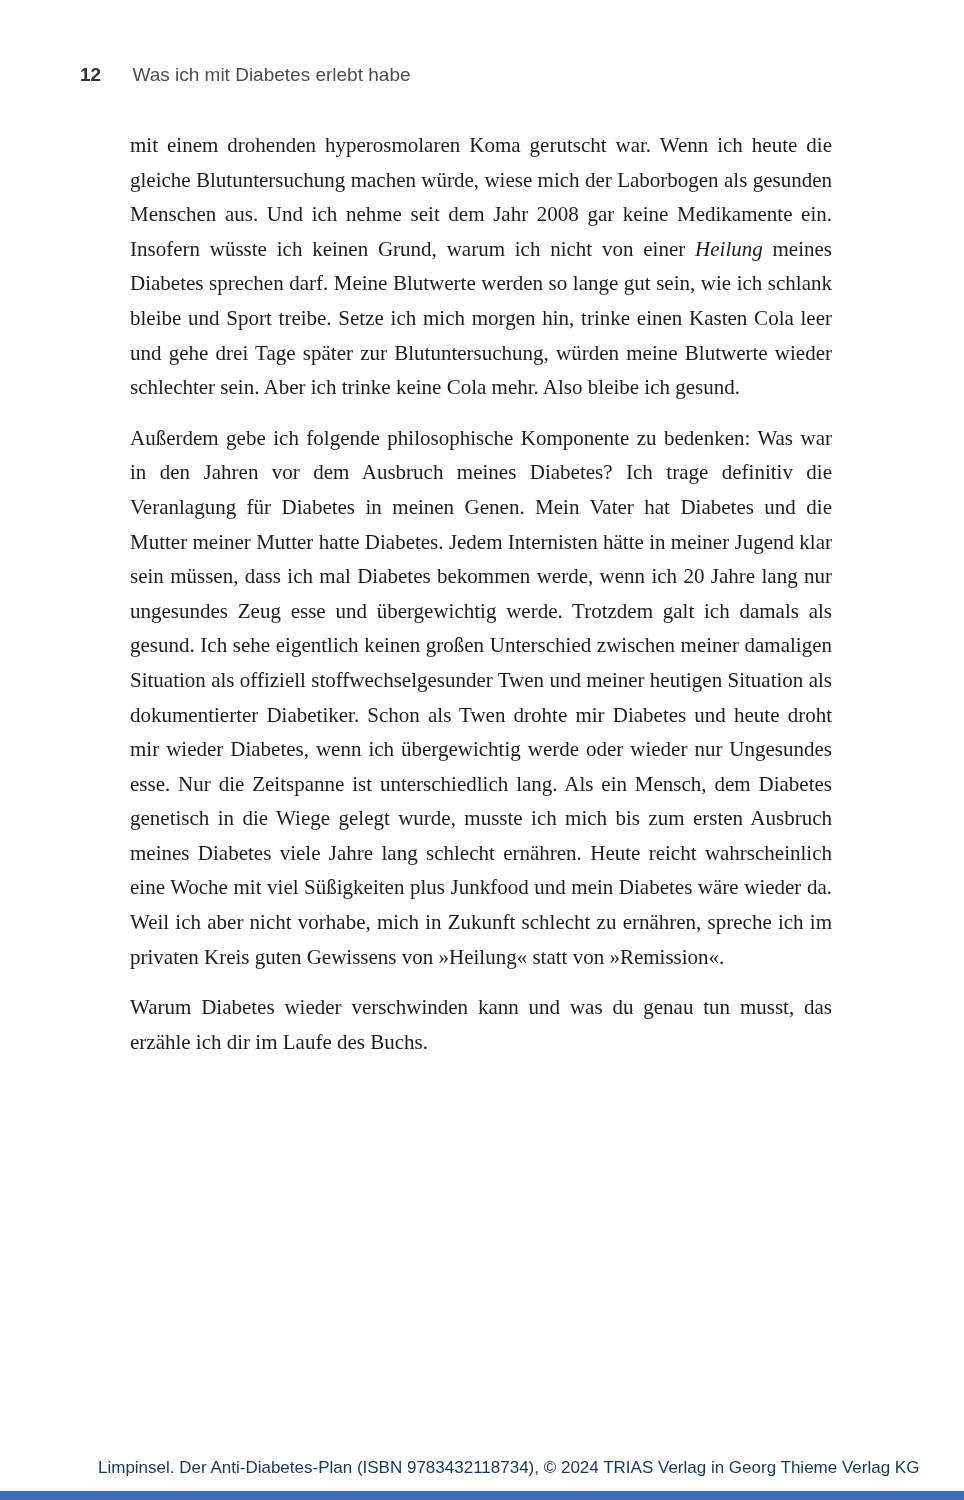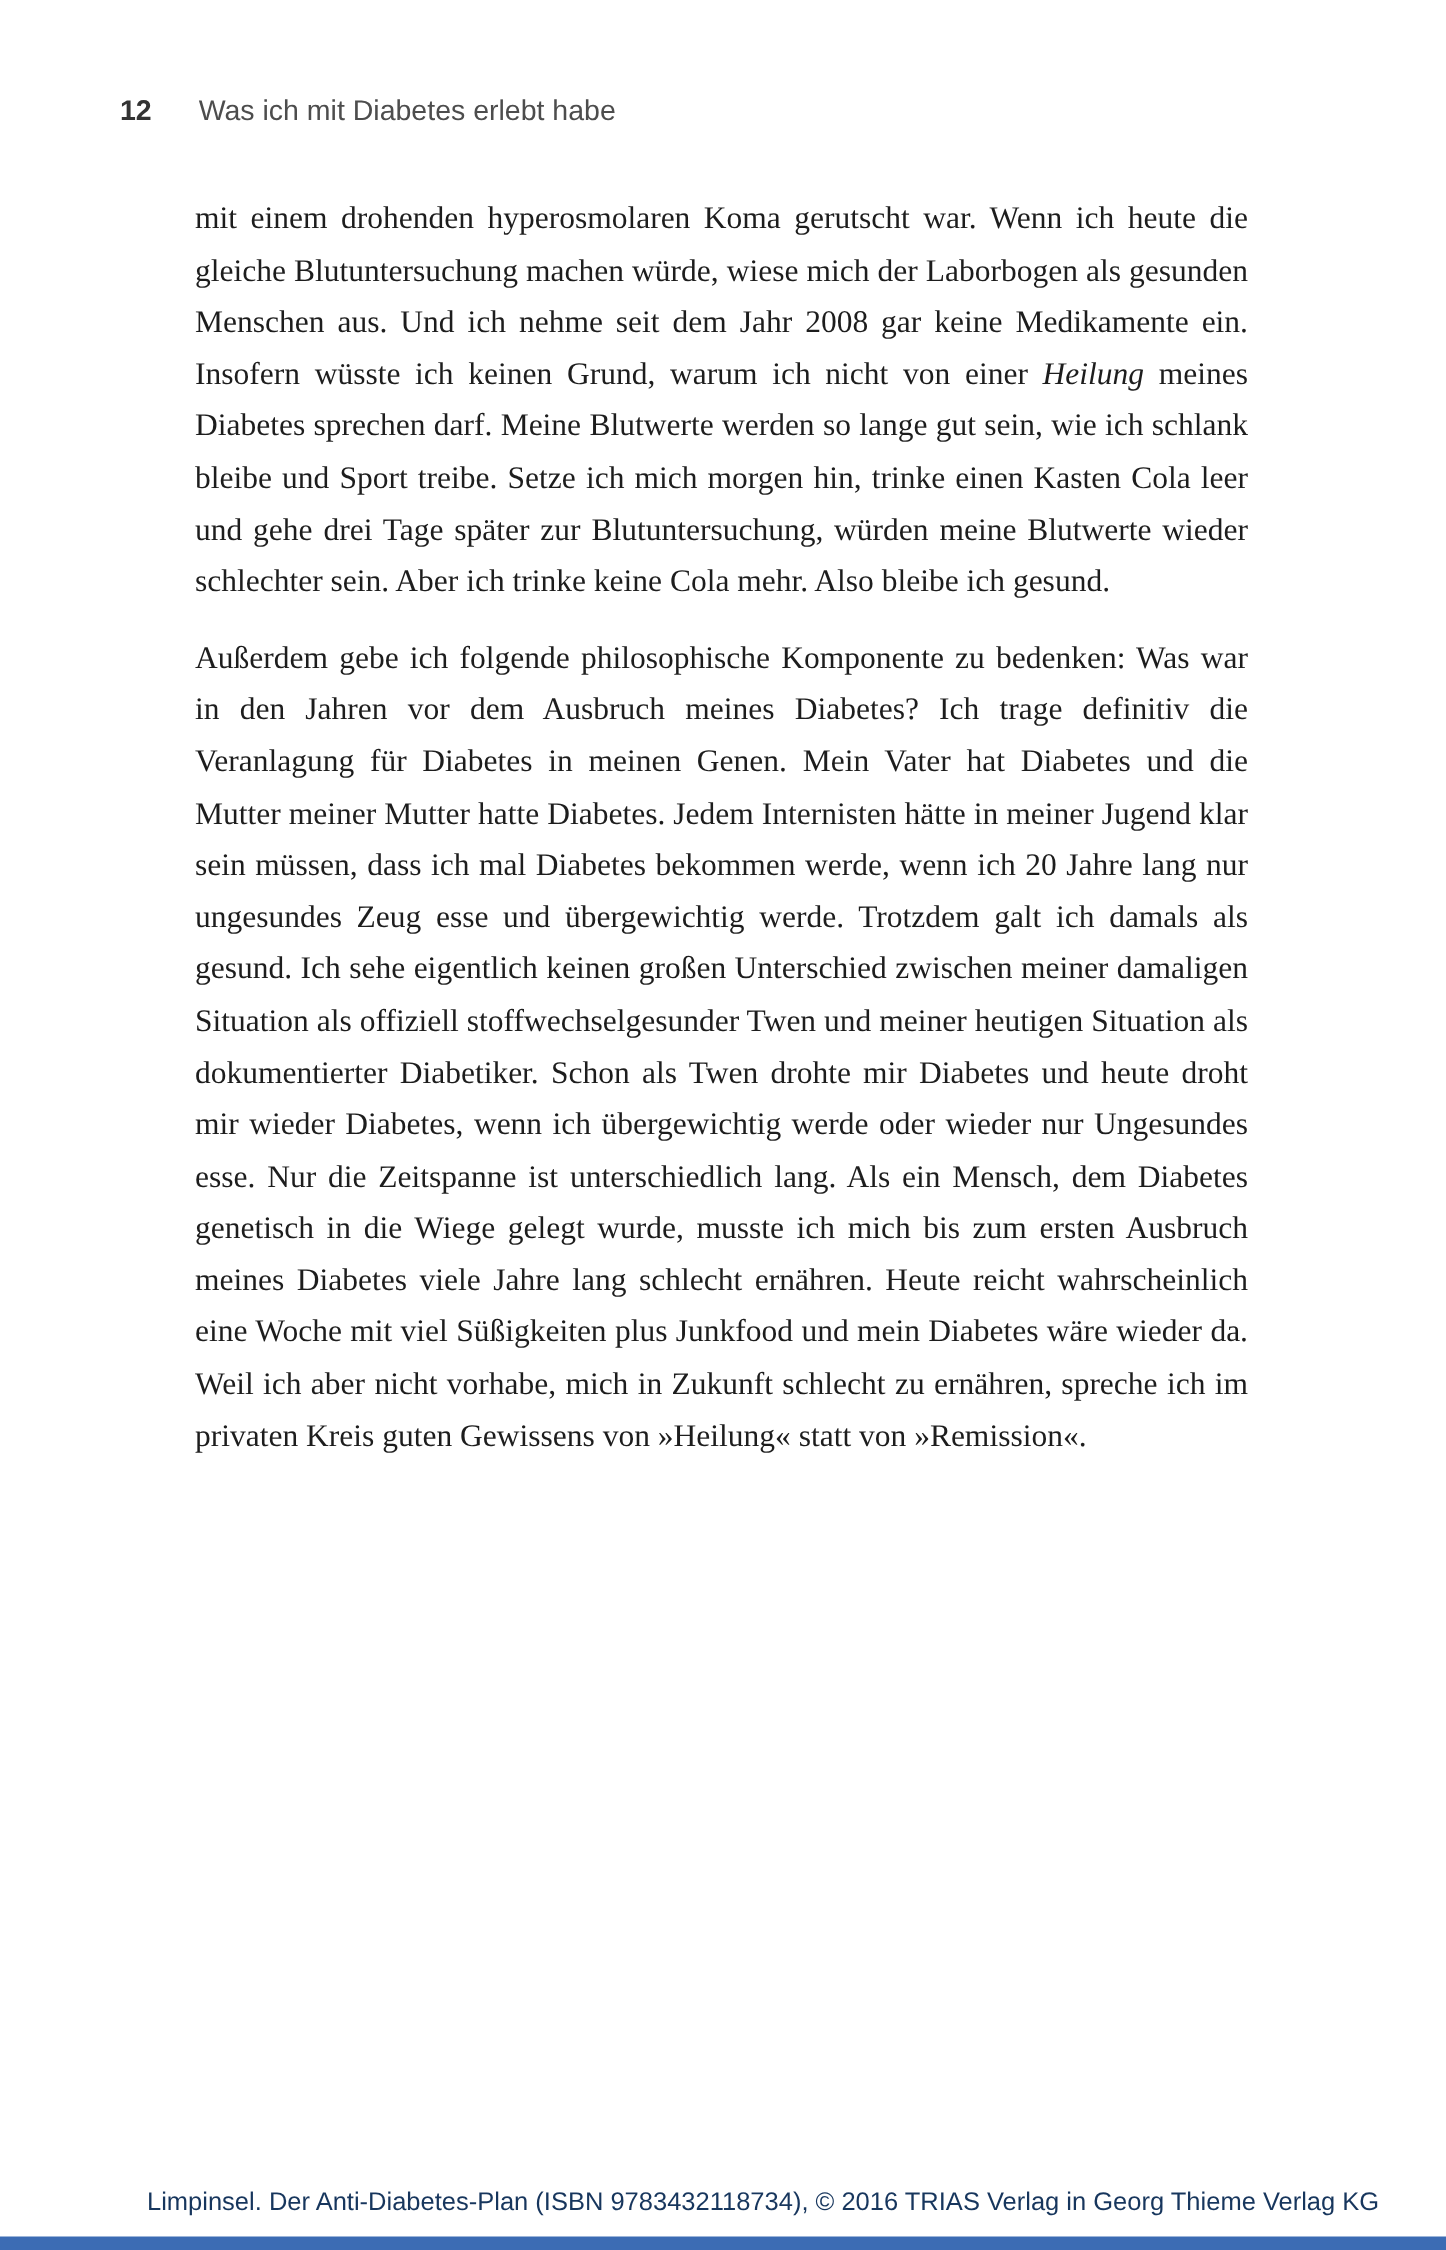--- a/index.html
+++ b/index.html
@@ -74,21 +74,22 @@
   <header class="running-header">
     <span class="page-num">12</span>
     <span class="running-title">Was ich mit Diabetes erlebt habe</span>
   </header>
 
   <main class="body-text">
     <p>
       <span>mit einem drohenden hyperosmolaren Koma gerutscht war. Wenn ich heute die gleiche Blutuntersuchung machen würde, wiese mich der Laborbogen als gesunden Menschen aus. Und ich nehme seit dem Jahr 2008 gar keine Medikamente ein. Insofern wüsste ich keinen Grund, warum ich nicht von einer </span><em>Heilung</em><span> meines Diabetes sprechen darf. Meine Blutwerte werden so lange gut sein, wie ich schlank bleibe und Sport treibe. Setze ich mich morgen hin, trinke einen Kasten Cola leer und gehe drei Tage später zur Blutuntersuchung, würden meine Blutwerte wieder schlechter sein. Aber ich trinke keine Cola mehr. Also bleibe ich gesund.</span>
     </p>
     <p>Außerdem gebe ich folgende philosophische Komponente zu bedenken: Was war in den Jahren vor dem Ausbruch meines Diabetes? Ich trage definitiv die Veranlagung für Diabetes in meinen Genen. Mein Vater hat Diabetes und die Mutter meiner Mutter hatte Diabetes. Jedem Internisten hätte in meiner Jugend klar sein müssen, dass ich mal Diabetes bekommen werde, wenn ich 20 Jahre lang nur ungesundes Zeug esse und übergewichtig werde. Trotzdem galt ich damals als gesund. Ich sehe eigentlich keinen großen Unterschied zwischen meiner damaligen Situation als offiziell stoffwechselgesunder Twen und meiner heutigen Situation als dokumentierter Diabetiker. Schon als Twen drohte mir Diabetes und heute droht mir wieder Diabetes, wenn ich übergewichtig werde oder wieder nur Ungesundes esse. Nur die Zeitspanne ist unterschiedlich lang. Als ein Mensch, dem Diabetes genetisch in die Wiege gelegt wurde, musste ich mich bis zum ersten Ausbruch meines Diabetes viele Jahre lang schlecht ernähren. Heute reicht wahrscheinlich eine Woche mit viel Süßigkeiten plus Junkfood und mein Diabetes wäre wieder da. Weil ich aber nicht vorhabe, mich in Zukunft schlecht zu ernähren, spreche ich im privaten Kreis guten Gewissens von »Heilung« statt von »Remission«.</p>
+    <p>Warum Diabetes wieder verschwinden kann und was du genau tun musst, das erzähle ich dir im Laufe des Buchs.</p>
   </main>
 
   <footer class="footer-line">
-    <span>Limpinsel. Der Anti-Diabetes-Plan (ISBN 9783432118734), © 2016 TRIAS Verlag in Georg Thieme Verlag KG</span>
+    <span>Limpinsel. Der Anti-Diabetes-Plan (ISBN 9783432118734), © 2024 TRIAS Verlag in Georg Thieme Verlag KG</span>
   </footer>
 
   <div class="bottom-bar"></div>
 
 </div>
 
 </body></html>

